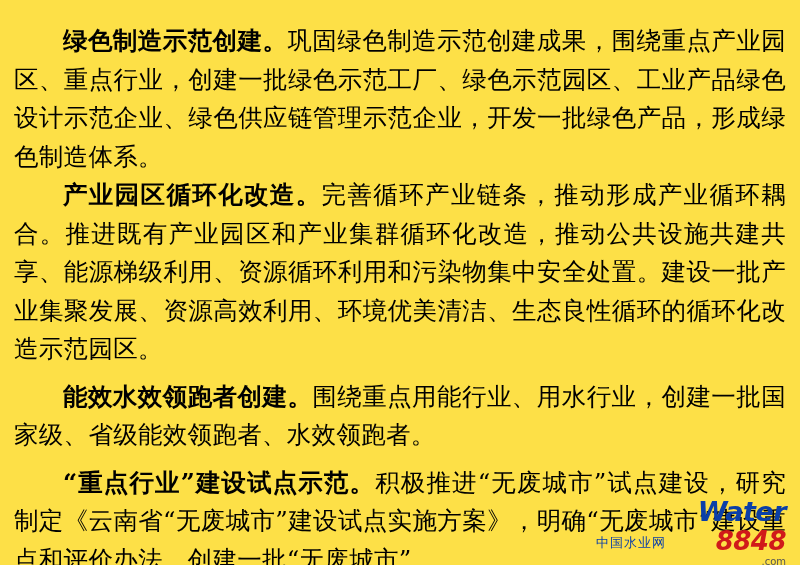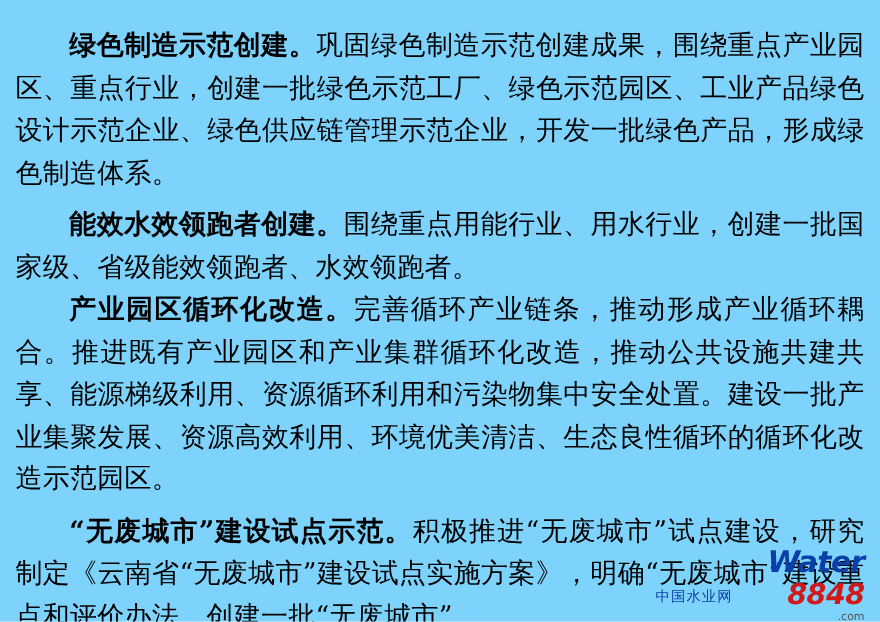--- a/index.html
+++ b/index.html
@@ -15,21 +15,21 @@
     overflow: hidden;
   }
   .page {
     position: absolute;
     left: 0;
     top: 0;
     width: 800px;
     height: 565px;
     box-sizing: border-box;
     padding: 22px 14px 10px 14px;
-    background: #7dd3fc;
+    background: #fde047;
   }
   .doc-body {
     font-size: 24.5px;
     line-height: 38.5px;
     color: #000000;
     text-align: justify;
     text-justify: inter-ideograph;
     letter-spacing: 0.3px;
   }
   .para {
@@ -100,30 +100,30 @@
 </head>
 <body>
 
 <div class="page">
   <div class="doc-body">
 
     <p class="para">
       <span class="b">绿色制造示范创建。</span><span>巩固绿色制造示范创建成果，围绕重点产业园区、重点行业，创建一批绿色示范工厂、绿色示范园区、工业产品绿色设计示范企业、绿色供应链管理示范企业，开发一批绿色产品，形成绿色制造体系。</span>
     </p>
 
-    <p class="para gap">
-      <span class="b">能效水效领跑者创建。</span><span>围绕重点用能行业、用水行业，创建一批国家级、省级能效领跑者、水效领跑者。</span>
-    </p>
-
     <p class="para">
       <span class="b">产业园区循环化改造。</span><span>完善循环产业链条，推动形成产业循环耦合。推进既有产业园区和产业集群循环化改造，推动公共设施共建共享、能源梯级利用、资源循环利用和污染物集中安全处置。建设一批产业集聚发展、资源高效利用、环境优美清洁、生态良性循环的循环化改造示范园区。</span>
     </p>
 
     <p class="para gap">
-      <span class="b">“无废城市”建设试点示范。</span><span>积极推进“无废城市”试点建设，研究制定《云南省“无废城市”建设试点实施方案》，明确“无废城市”建设重点和评价办法，创建一批“无废城市”。</span>
+      <span class="b">能效水效领跑者创建。</span><span>围绕重点用能行业、用水行业，创建一批国家级、省级能效领跑者、水效领跑者。</span>
+    </p>
+
+    <p class="para gap">
+      <span class="b">“重点行业”建设试点示范。</span><span>积极推进“无废城市”试点建设，研究制定《云南省“无废城市”建设试点实施方案》，明确“无废城市”建设重点和评价办法，创建一批“无废城市”。</span>
     </p>
 
   </div>
 
   <div class="watermark">
     <div class="wm-line1">
       <span class="wm-water">Water</span>
       <span class="wm-num">8848</span>
       <span class="wm-com">.com</span>
     </div>

